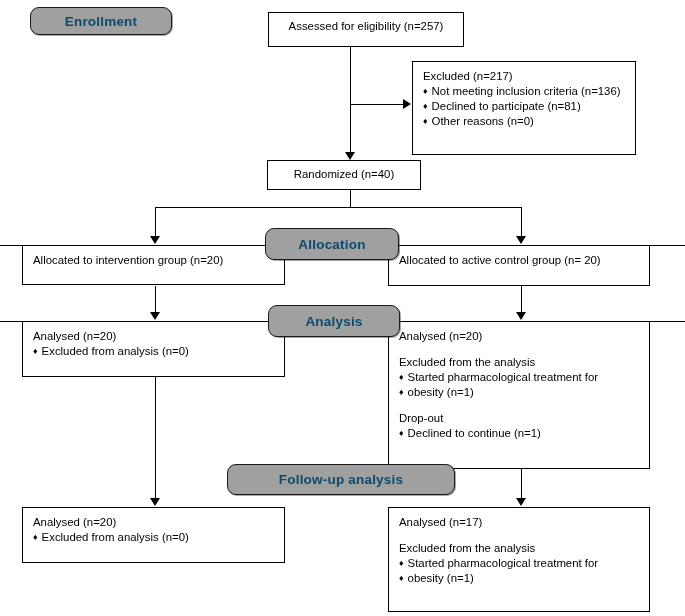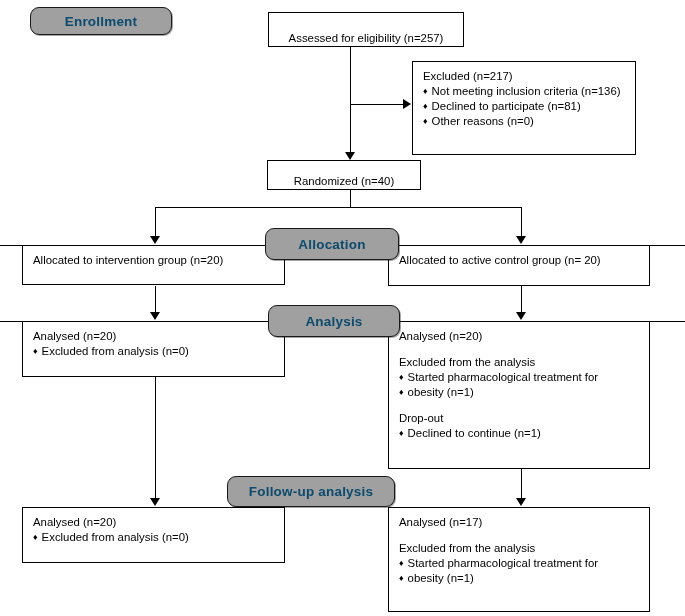--- a/index.html
+++ b/index.html
@@ -44,23 +44,23 @@
     border: 1.6px solid #000000;
     box-sizing: border-box;
     z-index: 4;
     padding: 7px 9px 7px 10px;
     font-size: 11.4px;
     line-height: 1.32;
     color: #000000;
   }
   .flow-box.center-text {
     display: flex;
-    align-items: flex-end;
+    align-items: flex-start;
     justify-content: center;
-    padding: 0;
+    padding: 6px;
   }
   .flow-box .line { display: block; white-space: nowrap; }
   .flow-box .line.gap { margin-top: 11px; }
   .flow-box .bullet {
     display: block;
     padding-left: 11px;
     text-indent: -11px;
   }
   .flow-box .bullet::before {
     content: "\2666";
@@ -192,21 +192,21 @@
     <span class="line gap">Drop-out</span>
     <span class="line bullet">Declined to continue (n=1)</span>
   </div>
 
   <div class="vline" style="left:155px; top:377px; height:122px;"></div>
   <div class="arrow-down" style="left:150px; top:498px;"></div>
 
   <div class="vline" style="left:521px; top:469px; height:30px;"></div>
   <div class="arrow-down" style="left:516px; top:498px;"></div>
 
-  <div class="stage-badge" style="left:227px; top:476px; width:168px; height:31px;">
+  <div class="stage-badge" style="left:227px; top:464px; width:228px; height:31px;">
     <span>Follow-up analysis</span>
   </div>
 
   <div class="flow-box" style="left:22px; top:507px; width:263px; height:56px;">
     <span class="line">Analysed (n=20)</span>
     <span class="line bullet">Excluded from analysis (n=0)</span>
   </div>
 
   <div class="flow-box" style="left:388px; top:507px; width:262px; height:105px;">
     <span class="line">Analysed (n=17)</span>

